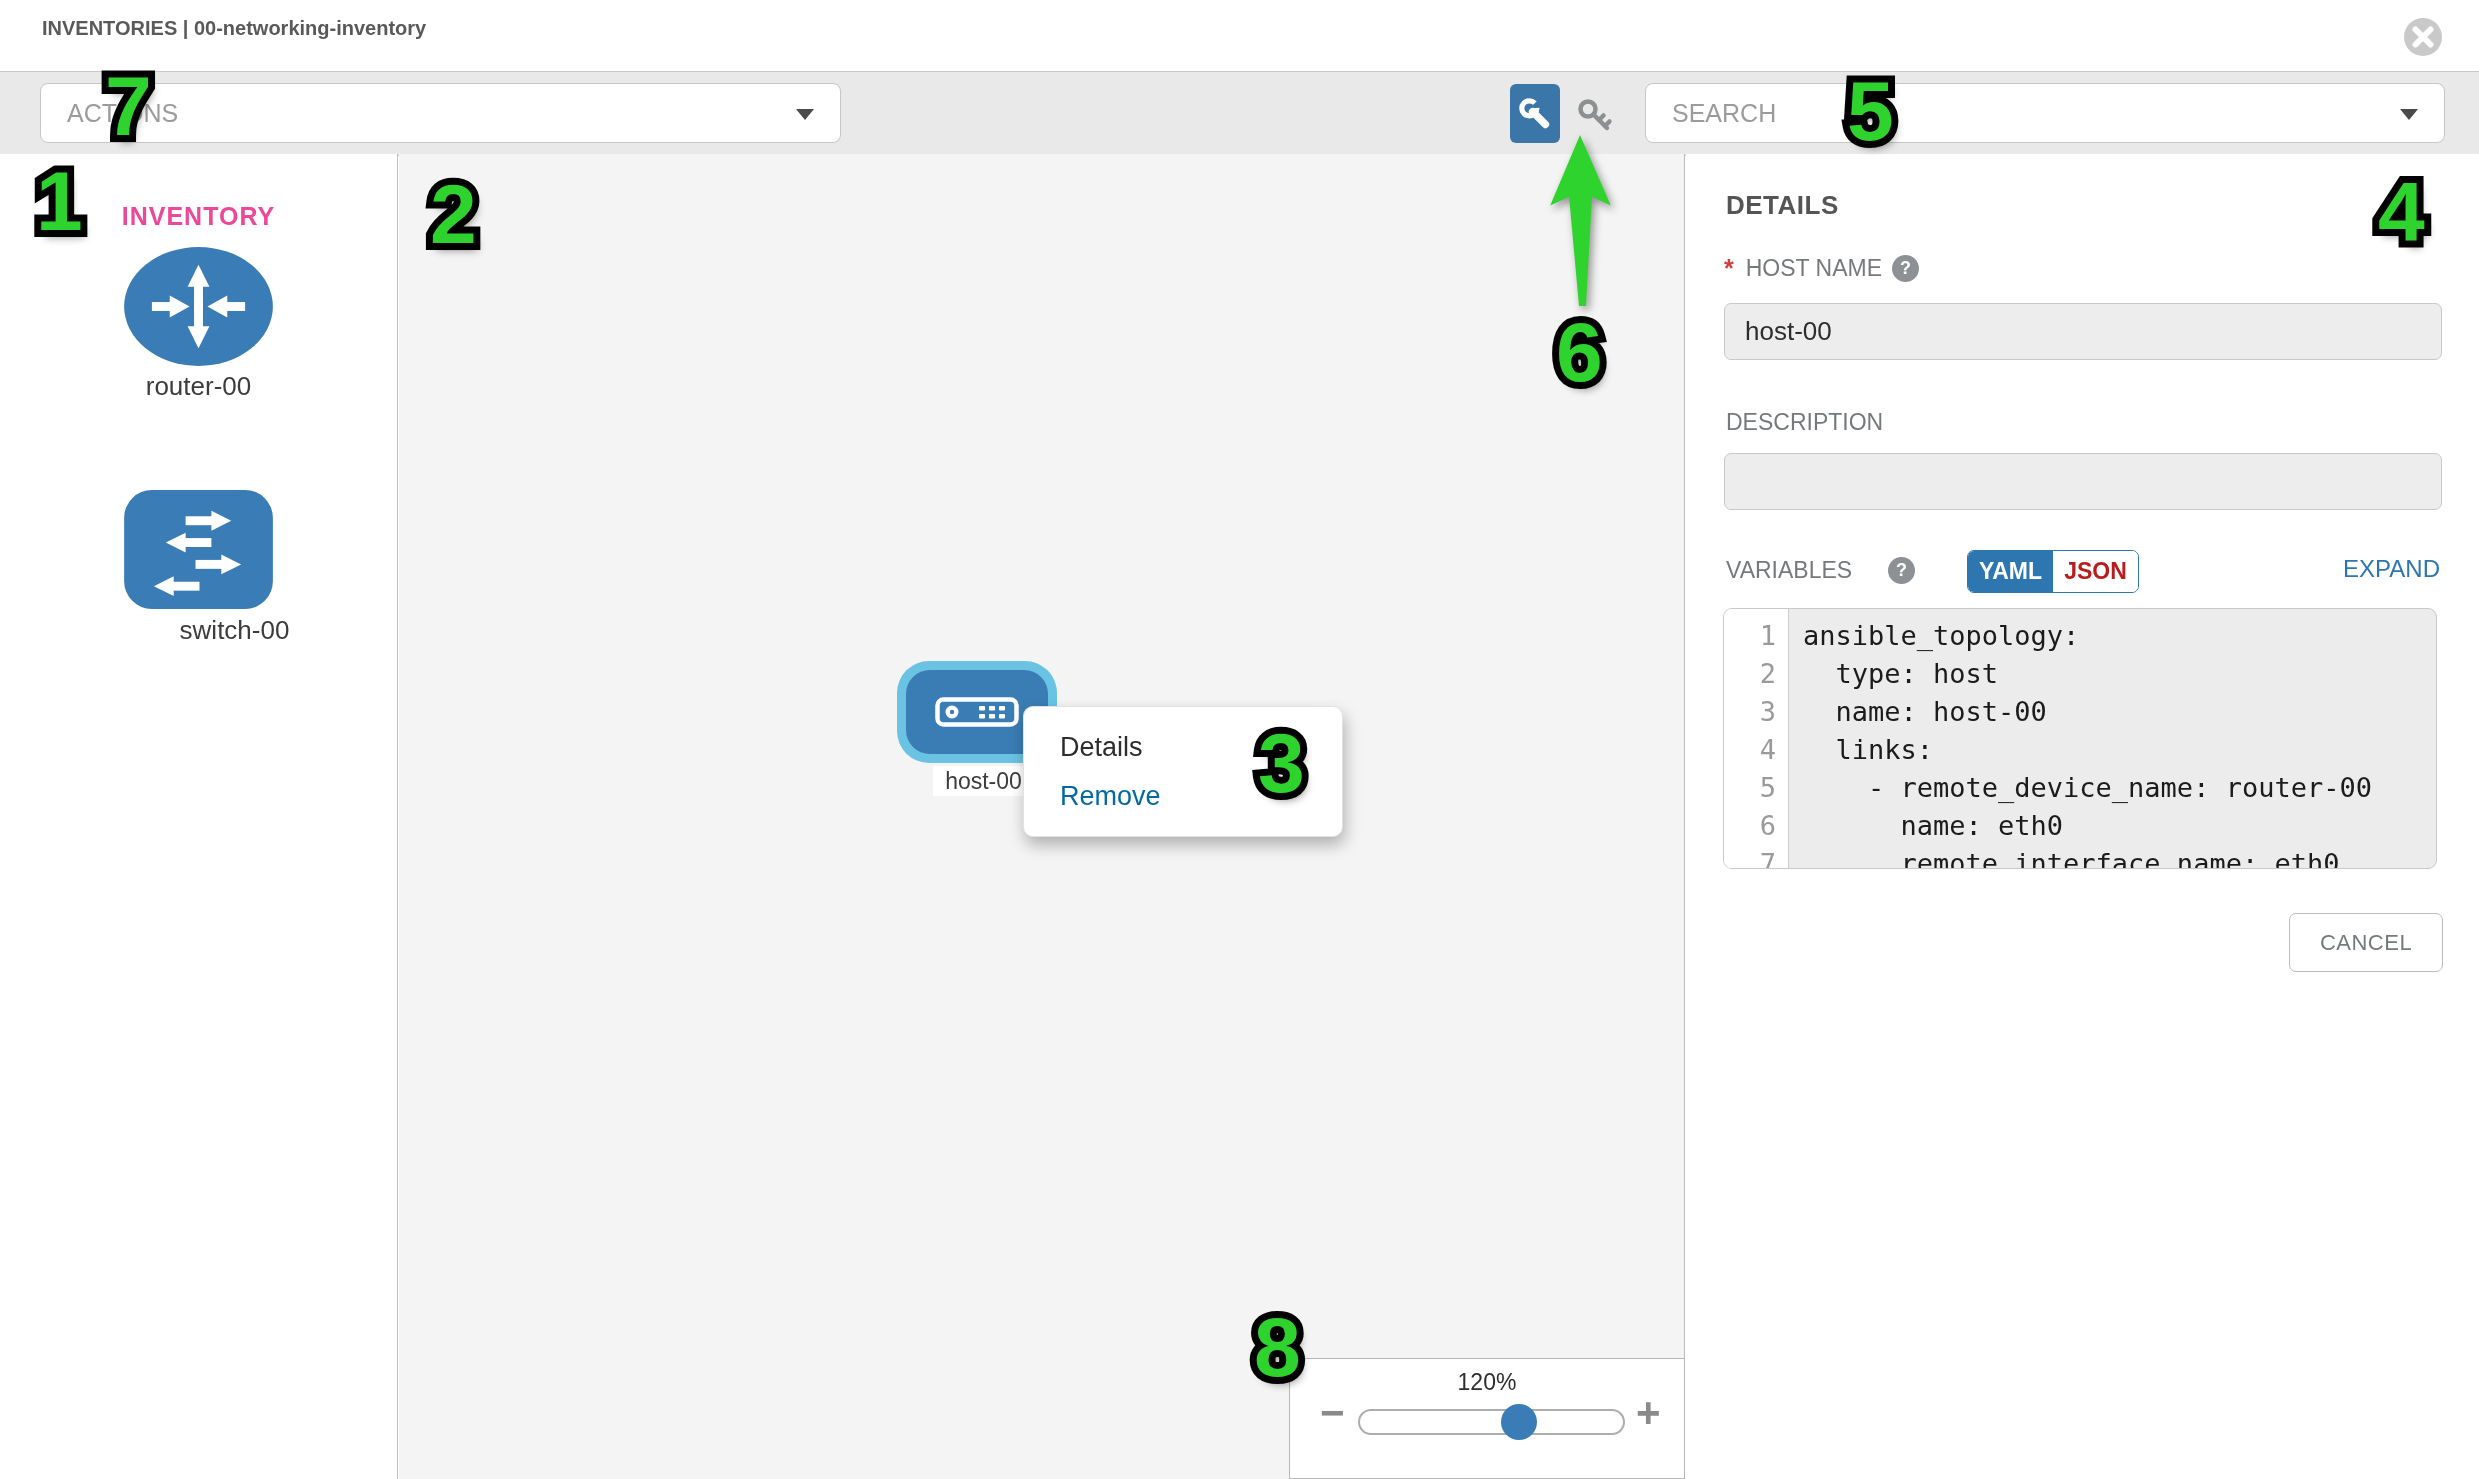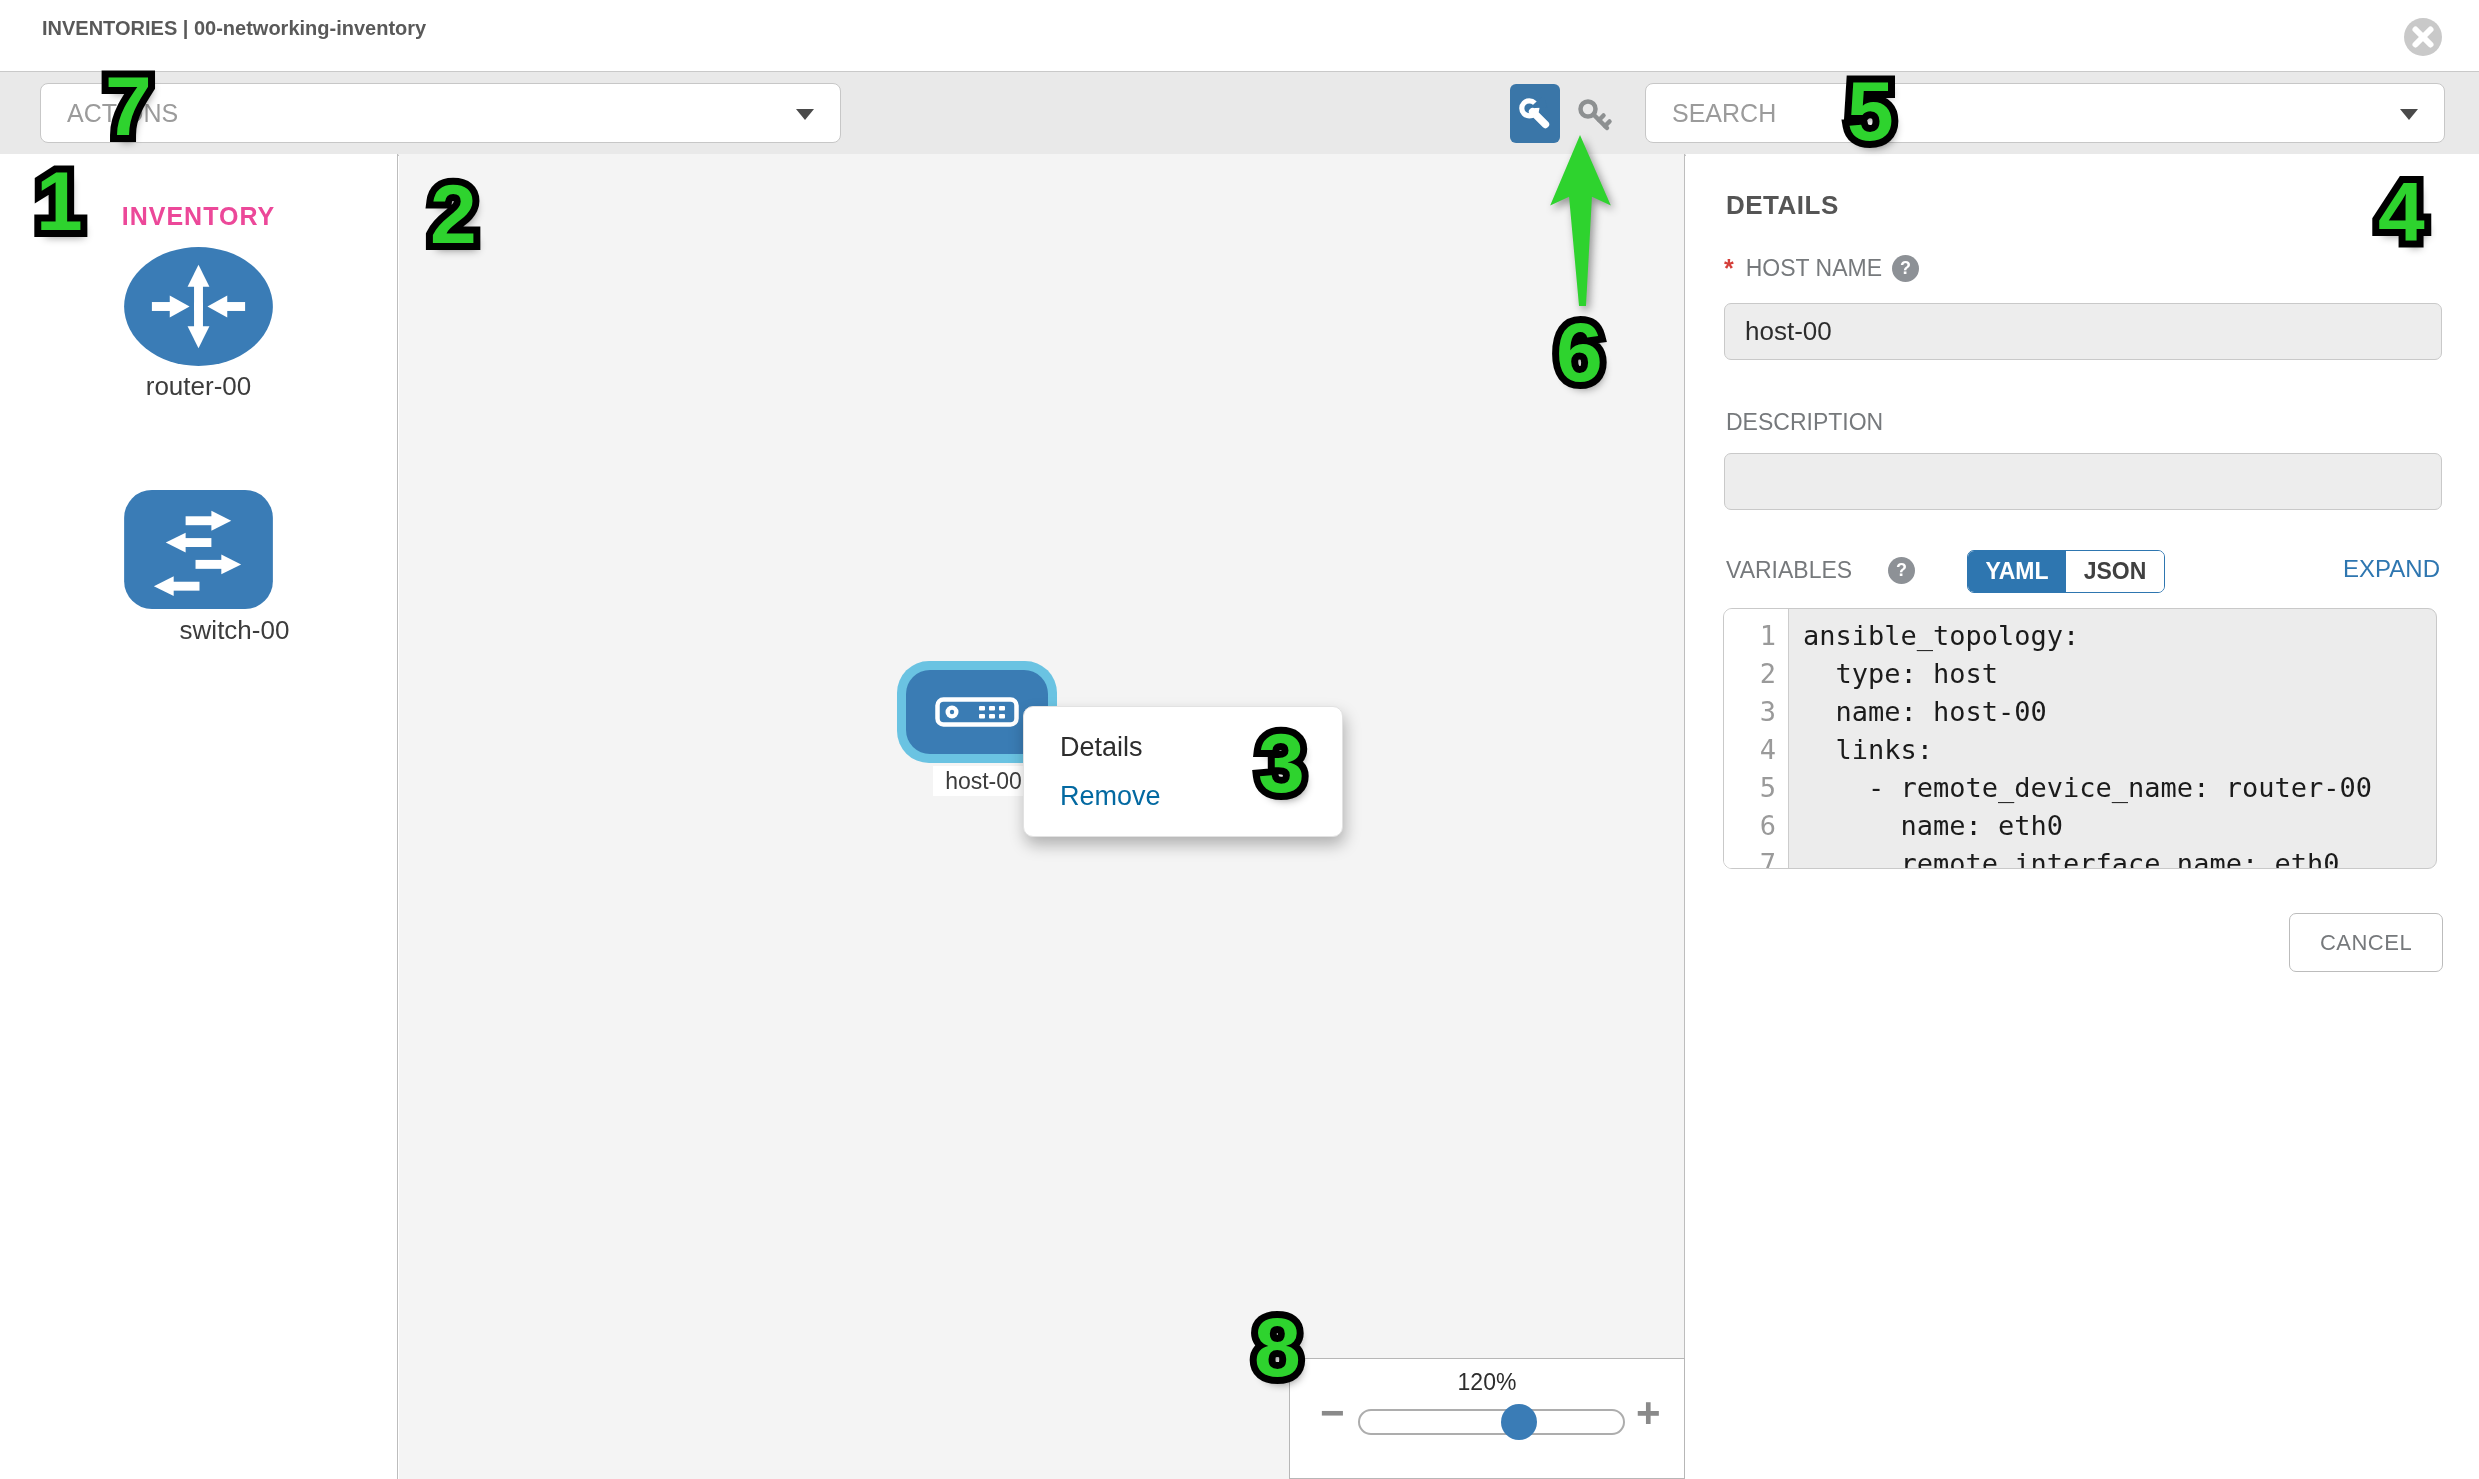--- a/index.html
+++ b/index.html
@@ -80,23 +80,23 @@
   .field{position:absolute;left:38px;width:718px;height:57px;background:#ededed;border:1px solid #c9c9c9;
          border-radius:7px;box-sizing:border-box;font-size:26px;color:#2d2d2d;padding:0 20px;
          font-family:"Liberation Sans",sans-serif;}
   .host-field{top:149px;}
   .desc-field{top:299px;}
   .vars-row{position:absolute;left:40px;top:396px;width:714px;height:42px;}
   .vars-label{position:absolute;left:0;top:7px;font-size:23px;color:#76797c;}
   .vars-help{position:absolute;left:162px;top:7px;}
   .toggle{position:absolute;left:241px;top:0;height:41px;display:flex;border:1px solid #2e76b0;
           border-radius:7px;overflow:hidden;cursor:pointer;}
-  .seg{width:98px;display:flex;align-items:center;justify-content:center;font-size:23px;font-weight:bold;}
+  .seg{width:85px;display:flex;align-items:center;justify-content:center;font-size:23px;font-weight:bold;}
   .seg-yaml{background:#2e76b0;color:#fff;}
-  .seg-json{background:#fff;color:#404040;}
+  .seg-json{background:#fff;color:#b91c1c;}
   .expand-link{position:absolute;right:0;top:5px;font-size:24px;color:#2e76b0;cursor:pointer;}
 
   .editor{position:absolute;left:37px;top:454px;width:714px;height:261px;border:1px solid #c9c9c9;
           border-radius:9px;overflow:hidden;background:#ececec;box-sizing:border-box;}
   .code-scroll{position:absolute;left:0;top:0;right:0;bottom:0;padding-top:8px;}
   .code-row{display:flex;height:38px;line-height:38px;font-family:"DejaVu Sans Mono",monospace;font-size:27px;}
   .gutter-num{width:52px;min-width:52px;background:#fff;color:#9a9a9a;text-align:right;padding-right:12px;
               border-right:1px solid #ccc;}
   .gutter-bg{position:absolute;left:0;top:0;bottom:0;width:64px;background:#fff;border-right:1px solid #ccc;}
   .code-text{white-space:pre;color:#1b1b1b;padding-left:14px;}

